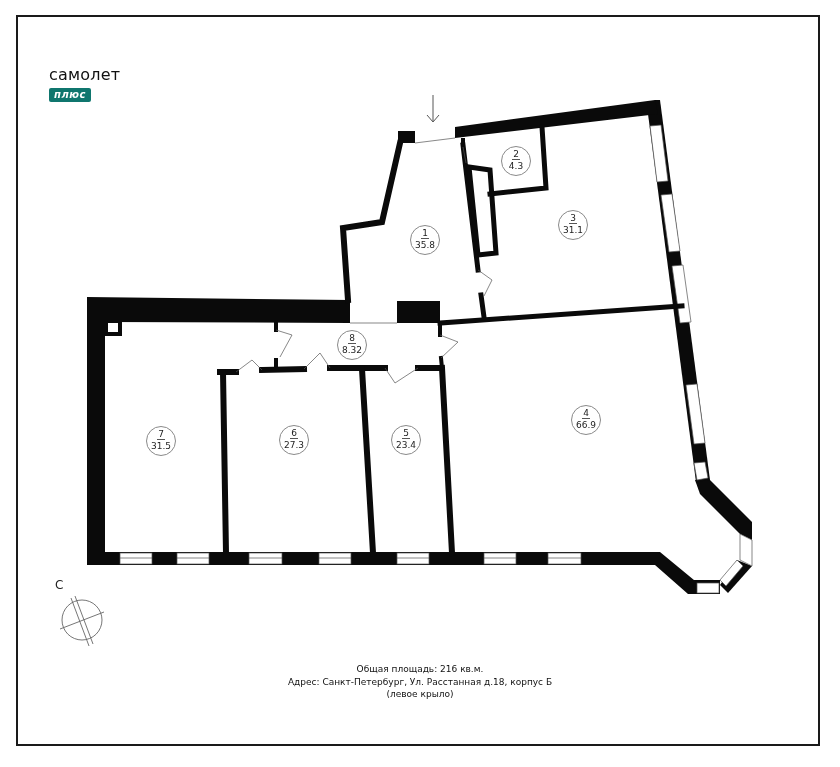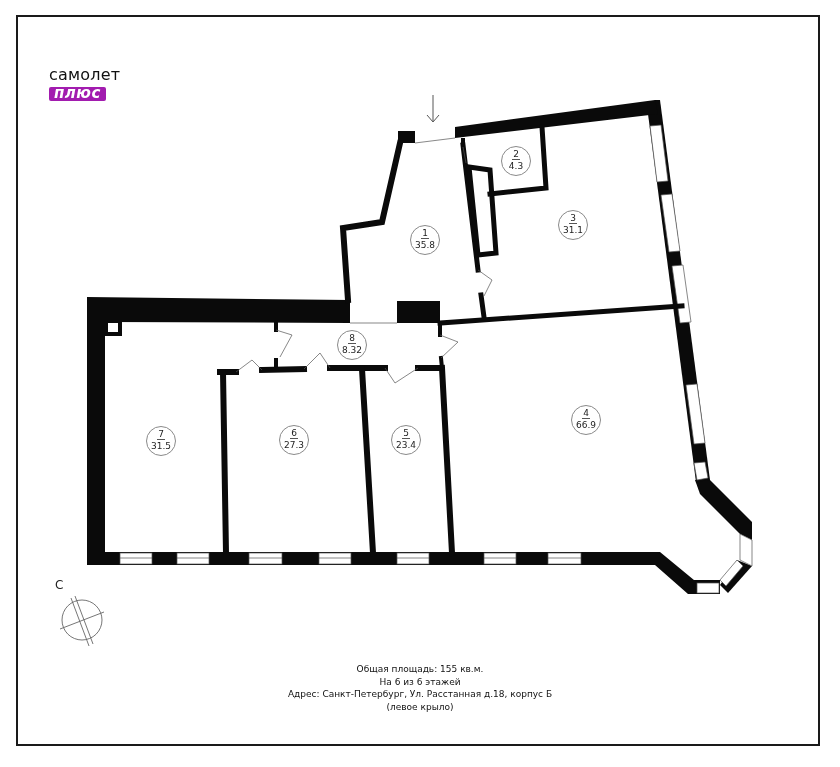--- a/index.html
+++ b/index.html
@@ -1,20 +1,20 @@
 <!DOCTYPE html>
 <html><head>
   <meta charset="utf-8">
   <style>
     html, body { margin: 0; padding: 0; background: #ffffff; }
     body { width: 840px; height: 767px; position: relative; overflow: hidden; font-family: "Liberation Sans", "DejaVu Sans", sans-serif; color: #111; }
     .frame { position: absolute; left: 16px; top: 15px; width: 804px; height: 731px; border: 2px solid #1a1a1a; box-sizing: border-box; background: #fff; }
     .logo { position: absolute; left: 49px; top: 66px; }
     .logo-main { font-family: "DejaVu Sans", sans-serif; font-size: 16px; font-weight: 500; letter-spacing: 0.2px; color: #111; line-height: 18px; }
-    .logo-sub { display: inline-block; margin-top: 2px; background: #a21caf; color: #fff; font-family: "DejaVu Sans", sans-serif; font-style: italic; font-weight: 700; font-size: 15px; line-height: 13px; padding: 0 5px 1px 5px; border-radius: 2px; letter-spacing: 0.5px; }
+    .logo-sub { display: inline-block; margin-top: 2px; background: #0f766e; color: #fff; font-family: "DejaVu Sans", sans-serif; font-style: italic; font-weight: 700; font-size: 10px; line-height: 13px; padding: 0 5px 1px 5px; border-radius: 2px; letter-spacing: 0.5px; }
     svg.plan { position: absolute; left: 0; top: 0; width: 840px; height: 767px; }
     .room-label { position: absolute; width: 30px; height: 30px; margin-left: -15px; margin-top: -15px; border: 1px solid #8a8a8a; border-radius: 50%; background: #fff; box-sizing: border-box; display: flex; flex-direction: column; align-items: center; justify-content: center; font-family: "DejaVu Sans", sans-serif; }
     .room-num { font-size: 9px; line-height: 9px; color: #222; border-bottom: 1px solid #555; padding: 0 1px; }
     .room-area { font-size: 9px; line-height: 11px; color: #222; margin-top: 1px; }
     .compass-letter { position: absolute; left: 55px; top: 578px; font-family: "DejaVu Sans", sans-serif; font-size: 12px; color: #222; }
     .info { position: absolute; left: 0; width: 840px; top: 663px; text-align: center; font-family: "DejaVu Sans", sans-serif; font-size: 9px; line-height: 12.5px; color: #111; }
     .info b { font-weight: 400; }
     .info .line { display: block; }
   </style>
 </head>
@@ -170,26 +170,20 @@
   <span class="room-area">31.5</span>
 </div>
 <div class="room-label" style="left:352px; top:345px;">
   <span class="room-num">8</span>
   <span class="room-area">8.32</span>
 </div>
 
 <div class="info">
   <span class="line">
     <b>Общая площадь:</b>
-    <span>155 кв.м.</span>
-  </span>
-  <span class="line">
-    <span>На</span>
-    <b>6</b>
-    <span>из</span>
-    <b>6 этажей</b>
+    <span>216 кв.м.</span>
   </span>
   <span class="line">
     <b>Адрес:</b>
     <span>Санкт-Петербург, Ул. Расстанная д.18, корпус Б</span>
   </span>
   <span class="line">(левое крыло)</span>
 </div>
 
 </body></html>

